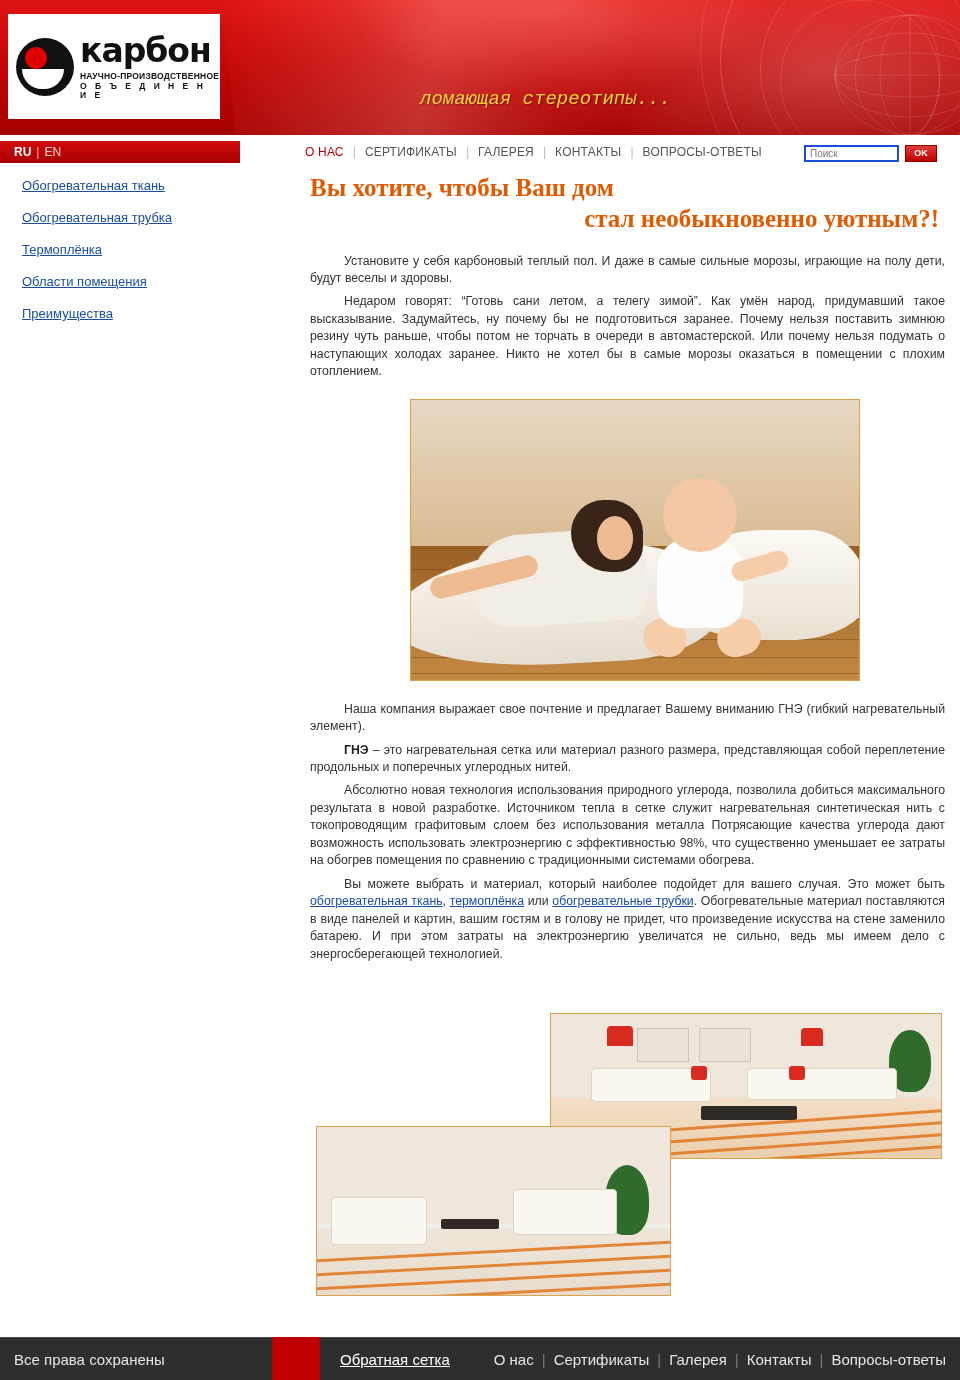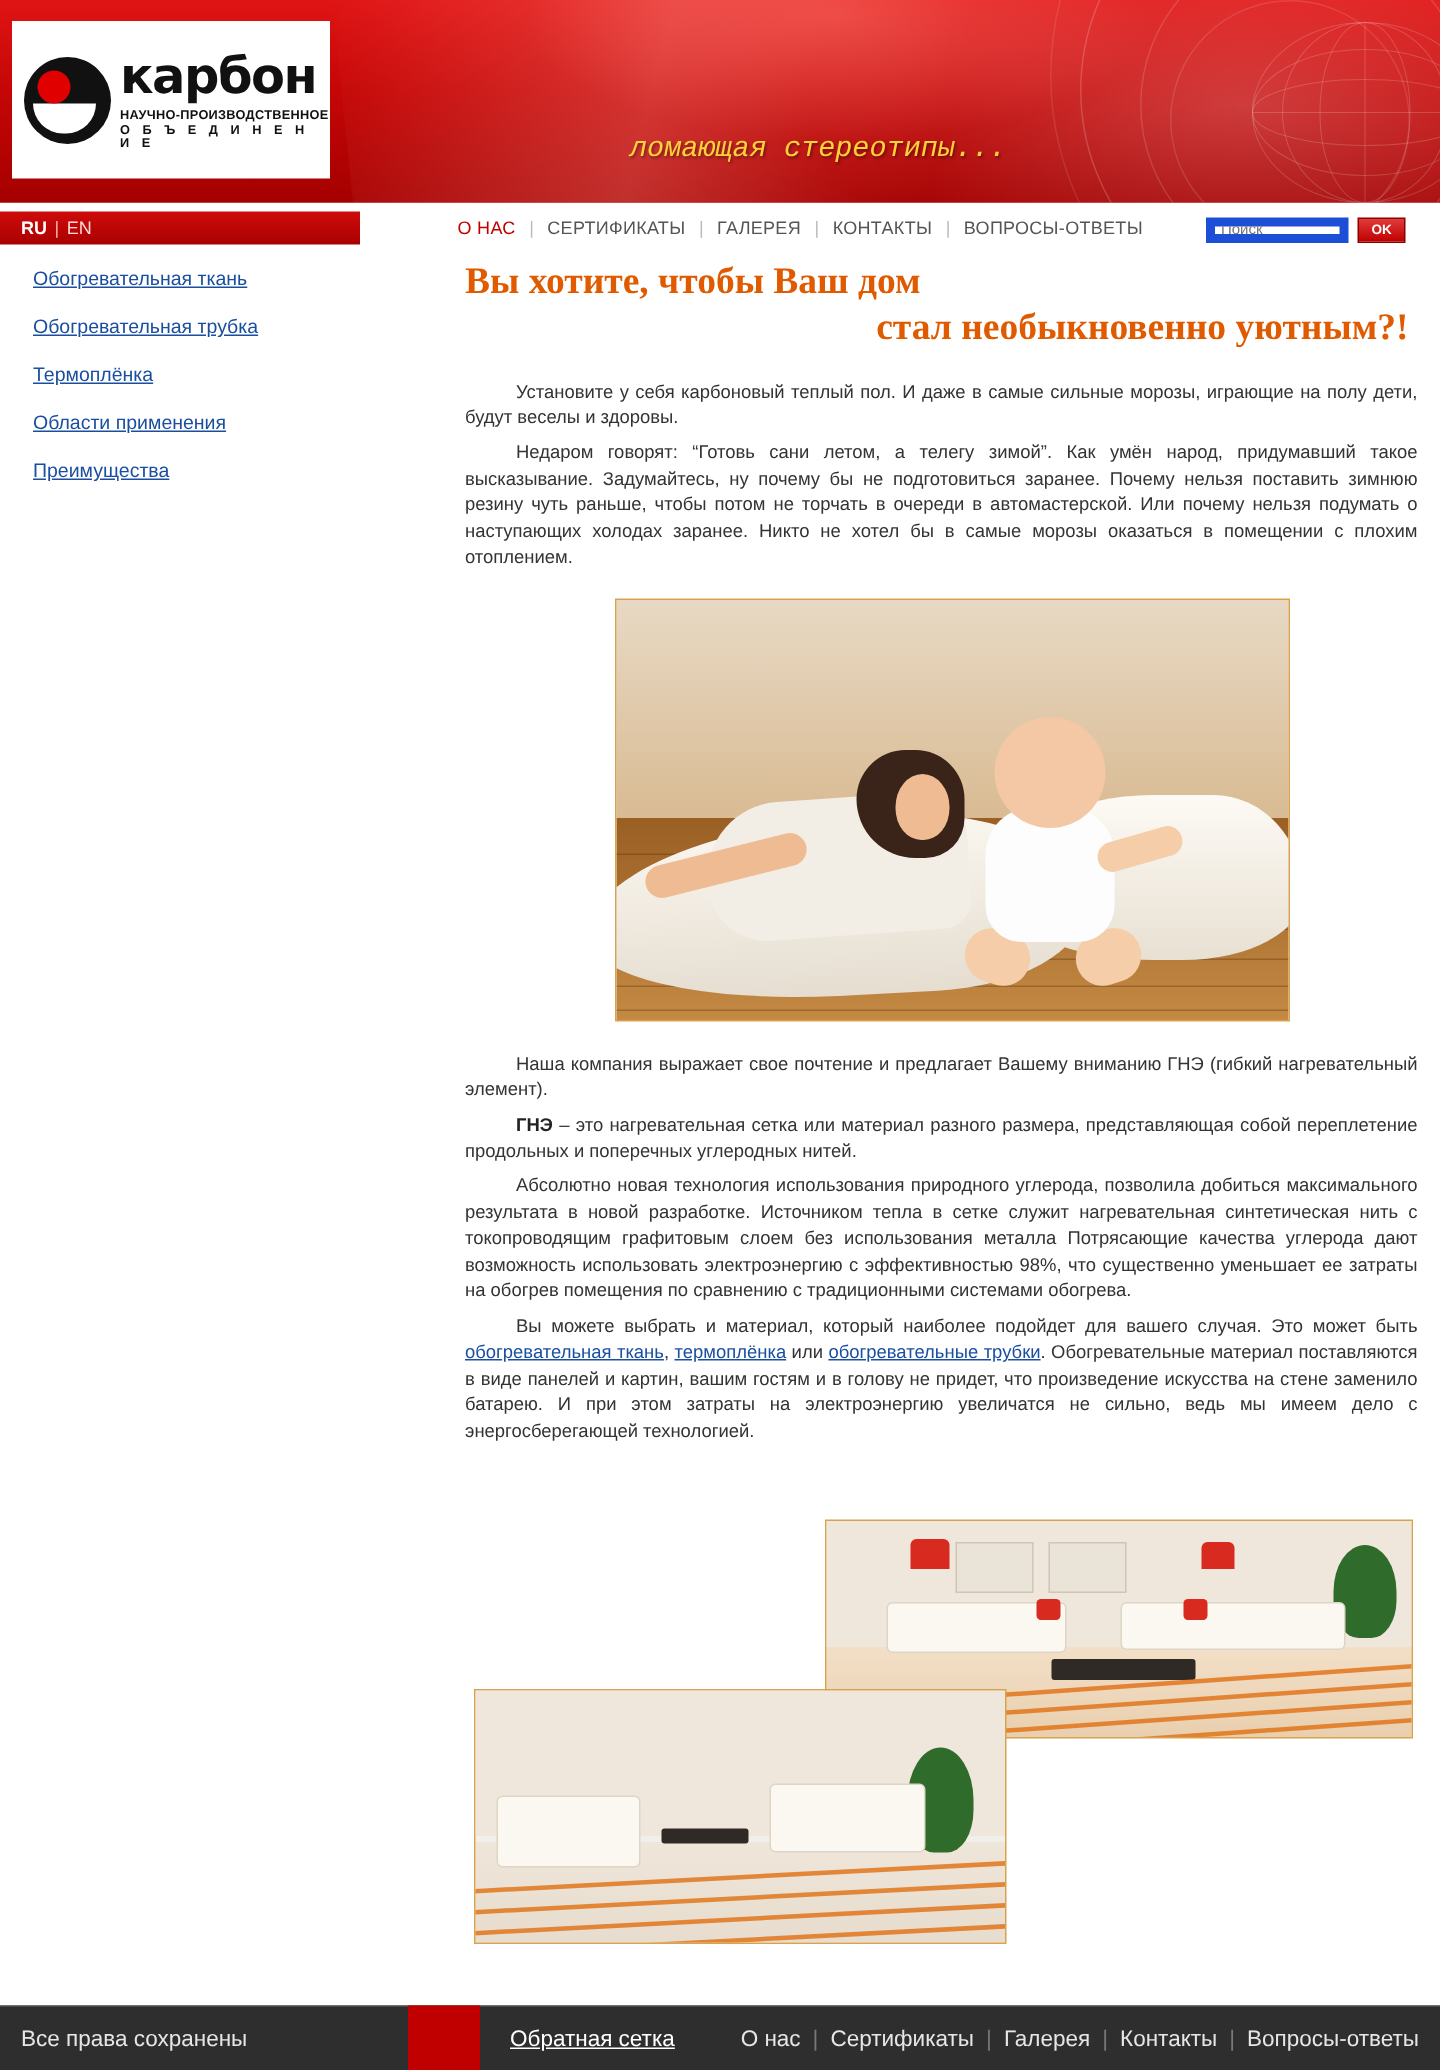--- a/index.html
+++ b/index.html
@@ -120,21 +120,21 @@
     color: #555; text-decoration: none; letter-spacing: .2px;
   }
   .topnav .item.active { color: #c00000; font-weight: normal; }
   .topnav .divider { color: #bbb; margin: 0 9px; }
 
   .search-box {
     position: absolute; right: 8px; top: 0;
     display: flex; align-items: center;
   }
   .search-input {
-    width: 95px; height: 17px; border: 6px solid #1d4ed8;
+    width: 95px; height: 17px; border: 2px solid #1d4ed8;
     font-size: 10px; color: #888; padding: 0 4px;
     font-family: "Liberation Sans", sans-serif;
     background: #fff;
   }
   .search-btn {
     margin-left: 6px; width: 32px; height: 17px;
     background: linear-gradient(180deg,#e03b3b,#c00000);
     border: 1px solid #8e0000; color: #fff;
     font-size: 9px; font-weight: bold; line-height: 15px;
     text-align: center; cursor: pointer;
@@ -300,21 +300,21 @@
 <div class="lang-bar">
   <b>RU</b>
   <span class="sep">|</span>
   <a href="#">EN</a>
 </div>
 
 <nav class="leftnav">
   <a href="#">Обогревательная ткань</a>
   <a href="#">Обогревательная трубка</a>
   <a href="#">Термоплёнка</a>
-  <a href="#">Области применения</a>
+  <a href="#">Области помещения</a>
   <a href="#">Преимущества</a>
 </nav>
 
 <div class="topnav">
   <div class="items">
     <a href="#" class="item active">О НАС</a>
     <span class="divider">|</span>
     <a href="#" class="item">СЕРТИФИКАТЫ</a>
     <span class="divider">|</span>
     <a href="#" class="item">ГАЛЕРЕЯ</a>

